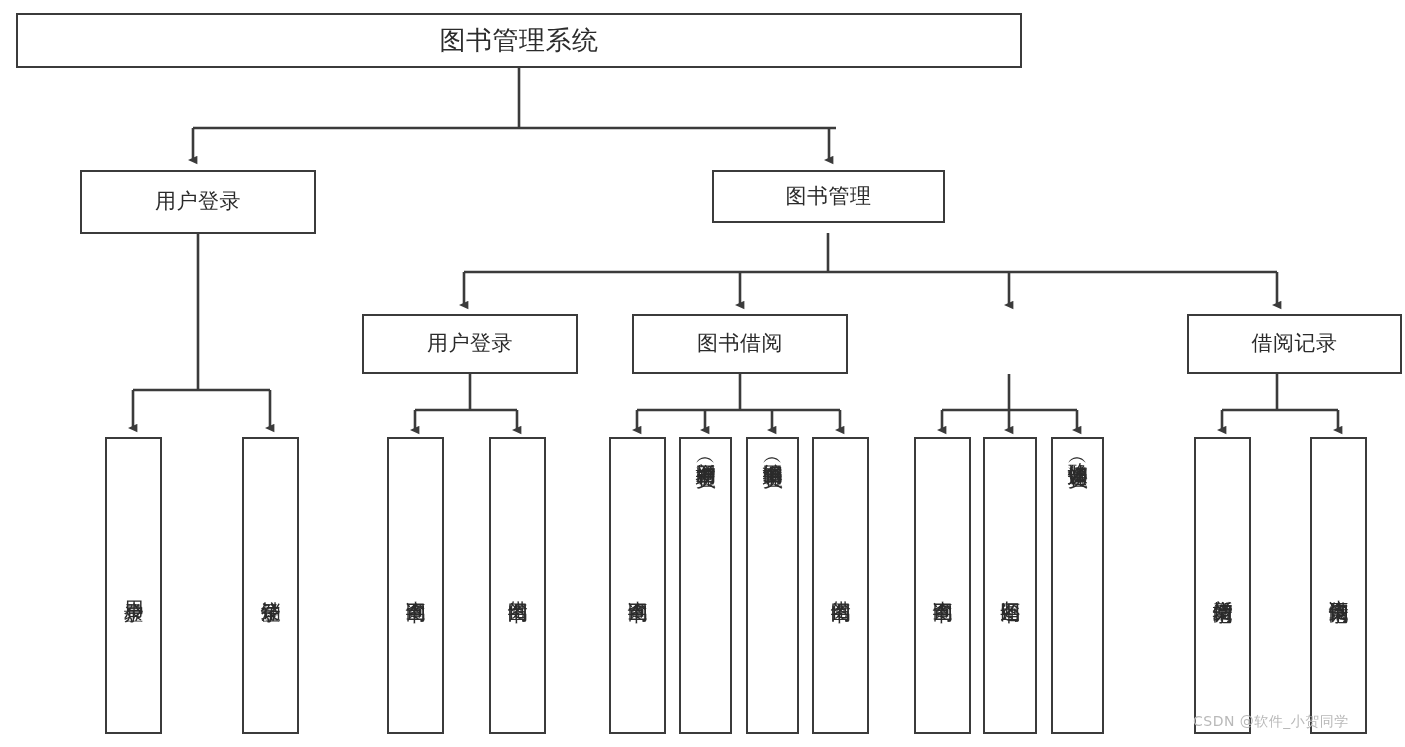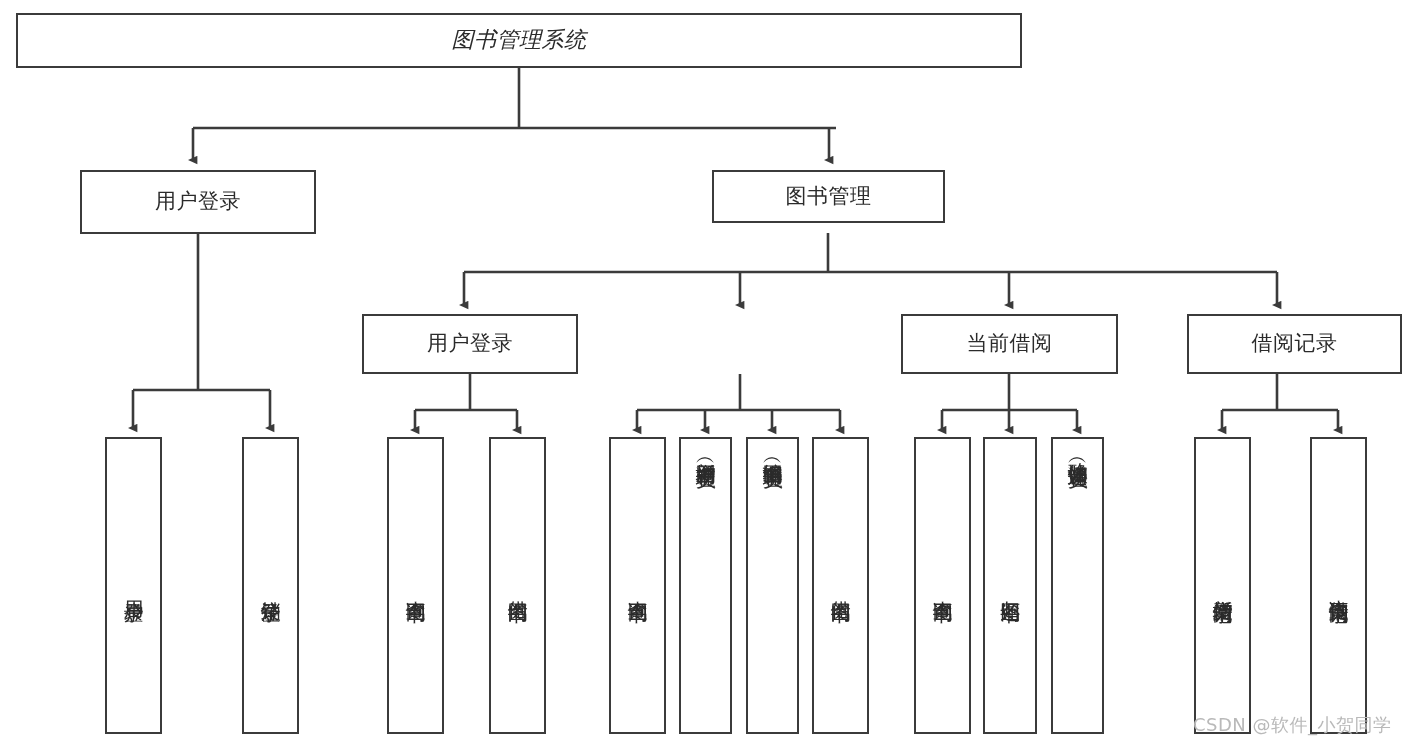--- a/index.html
+++ b/index.html
@@ -37,22 +37,21 @@
     color: #2b2b2b;
     z-index: 2;
   }
   .node.h {
     
     font-size: 21px;
     letter-spacing: 0.5px;
     line-height: 1.2;
   }
   .node.root {
-    font-size: 22px;
-    font-style: italic;
+    font-size: 26px;
   }
   .node.v {
     
     font-size: 20px;
     letter-spacing: 1px;
   }
   .vtext {
     writing-mode: vertical-rl;
     text-orientation: upright;
     line-height: 1.08;
@@ -66,21 +65,21 @@
     height: 100%;
     display: flex;
     justify-content: center;
   }
   .vwrap.center { align-items: center; }
   .vwrap.top { align-items: flex-start; padding-top: 6px; box-sizing: border-box; }
   .htext { display: block; }
   .watermark {
     position: absolute;
     color: #b9b9b9;
-    font-size: 18px;
+    font-size: 14px;
     white-space: nowrap;
     z-index: 5;
     letter-spacing: 0.5px;
   }
 </style>
 </head>
 <body>
 
 <div id="canvas">
 
@@ -142,22 +141,22 @@
   <div class="node h" style="left:80px; top:170px; width:236px; height:64px;">
     <span class="htext">用户登录</span>
   </div>
   <div class="node h" style="left:712px; top:170px; width:233px; height:53px;">
     <span class="htext">图书管理</span>
   </div>
 
   <div class="node h" style="left:362px; top:314px; width:216px; height:60px;">
     <span class="htext">用户登录</span>
   </div>
-  <div class="node h" style="left:901px; top:314px; width:217px; height:60px;">
-    <span class="htext">当前借阅</span>
+  <div class="node h" style="left:632px; top:314px; width:216px; height:60px;">
+    <span class="htext">图书借阅</span>
   </div>
   <div class="node h" style="left:1187px; top:314px; width:215px; height:60px;">
     <span class="htext">借阅记录</span>
   </div>
 
   <div class="node v" style="left:105px; top:437px; width:57px; height:297px;">
     <div class="vwrap center">
       <span class="vtext">用户登录</span>
     </div>
   </div>

